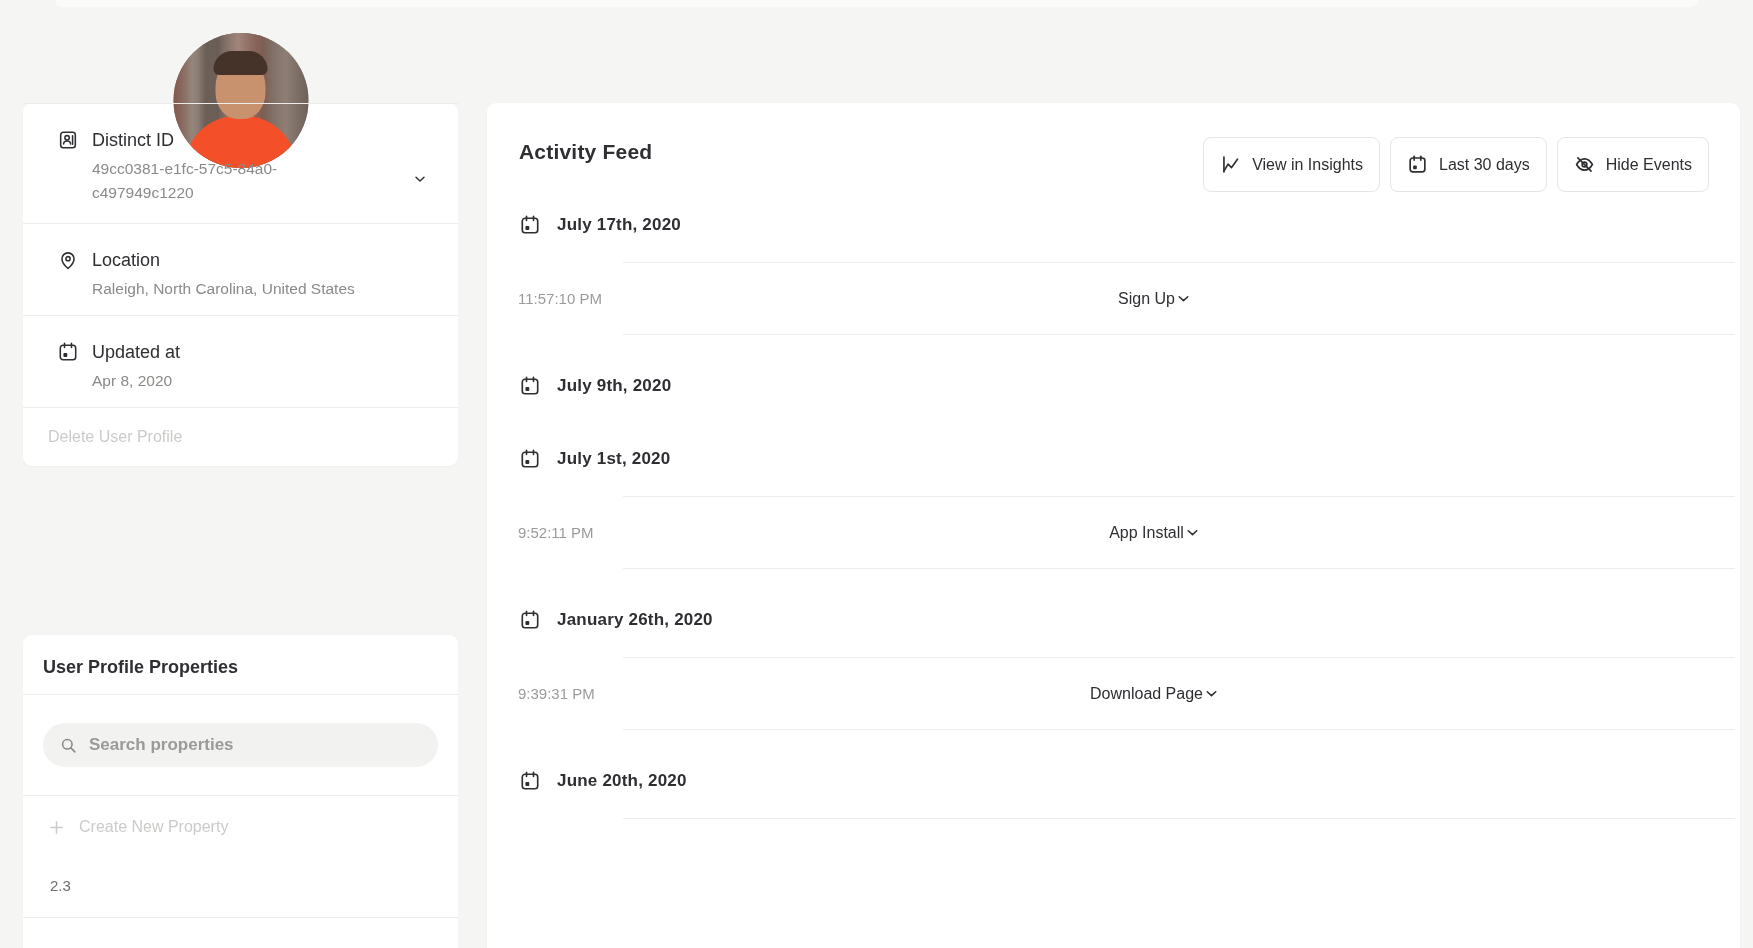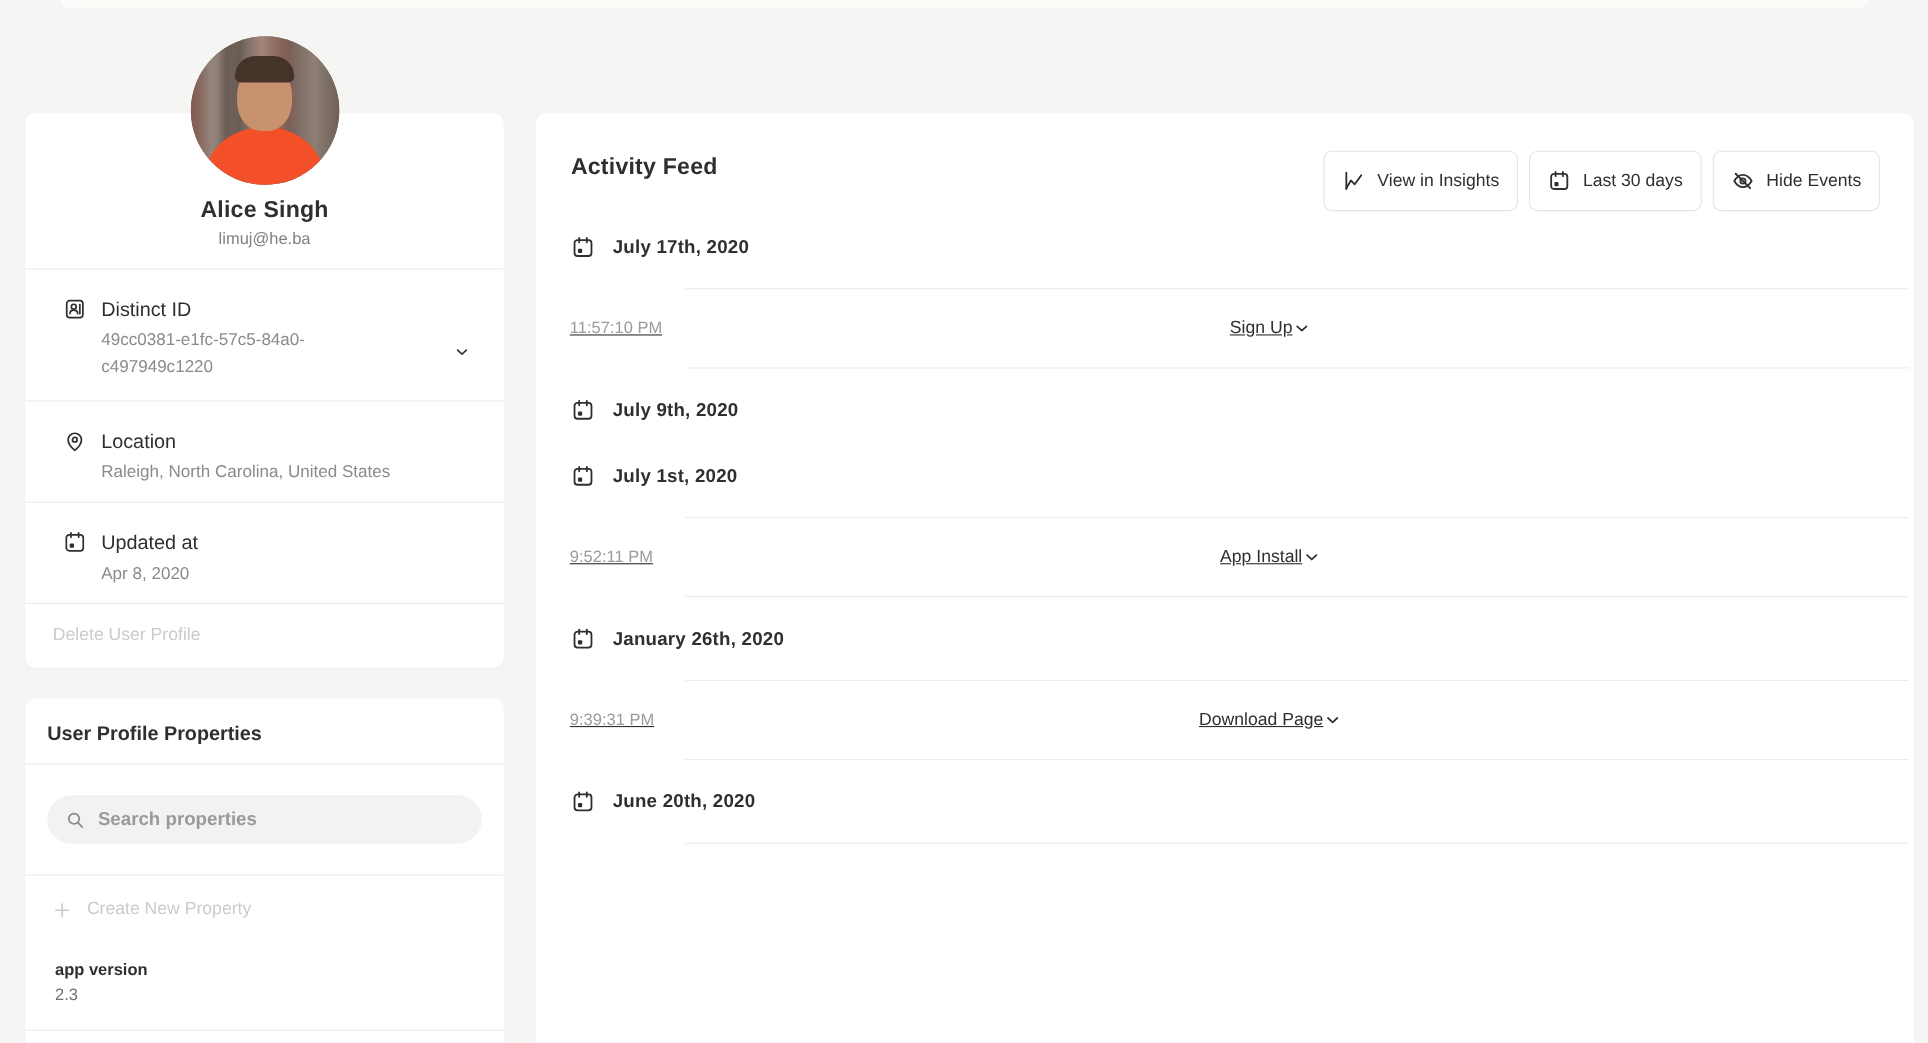--- a/index.html
+++ b/index.html
@@ -80,27 +80,27 @@
   .feed-card { position:absolute; left:487px; top:103px; width:1253px; height:900px; }
   .feed-title { position:absolute; left:32px; top:37px; font-size:21px; font-weight:700; letter-spacing:.2px; }
   .feed-actions { position:absolute; right:31px; top:34px; display:flex; gap:10px; }
   .feed-btn { display:flex; align-items:center; gap:11px; height:55px; padding:0 16px;
     background:#fff; border:1px solid #e4e4e2; border-radius:8px;
     font-size:16px; font-weight:500; color:#2f2f33; cursor:pointer;
     font-family:"Liberation Sans", sans-serif; }
   .feed-btn .b-ic { color:#2f2f33; }
 
   .feed-groups { position:absolute; top:100px; left:0; right:0; }
-  .feed-group { margin-bottom:16px; }
+  .feed-group { margin-bottom:29px; }
   .date-header { display:flex; align-items:center; gap:16px; height:44px;
     padding-left:32px; margin-bottom:15px; }
   .date-header .cal { color:#2f2f33; }
   .date-text { font-size:17px; font-weight:700; letter-spacing:.2px; }
 
-  .event-row { display:flex;text-decoration:underline; }
+  .event-row { display:flex; }
   .event-time { width:105px; margin-left:31px; align-self:center;
     font-size:15px; color:#9b9b99; white-space:nowrap; }
   .event-main { flex:1; height:73px; margin-right:5px;
     border-top:1px solid #ececea; border-bottom:1px solid #ececea;
     display:flex; align-items:center; justify-content:center;
     padding-right:48px; cursor:pointer; }
   .event-name { font-size:16px; font-weight:500; }
   .event-chevron { color:#2f2f33; }
   .feed-group:last-child .event-main { height:75px; border-bottom:none; }
 </style>
@@ -110,24 +110,20 @@
 <div class="top-strip"></div>
 
 <section class="card profile-card">
   <div class="avatar">
     <div class="av-bg"></div>
     <div class="av-neck"></div>
     <div class="av-shirt"></div>
     <div class="av-head"></div>
     <div class="av-hair"></div>
   </div>
-  <div class="profile-head">
-    <div class="profile-name">Alice Singh</div>
-    <div class="profile-email">limuj@he.ba</div>
-  </div>
 
   <div class="info-section sec-distinct">
     <span class="info-icon">
       <svg class="stroke-ic" width="22" height="22" viewBox="0 0 24 24">
         <rect x="4" y="3.6" width="16" height="16.8" rx="3"></rect>
         <circle cx="11" cy="9.6" r="2.4"></circle>
         <path d="M7.2 16.4c0-2.1 1.7-3.4 3.8-3.4s3.8 1.3 3.8 3.4"></path>
         <line x1="17" y1="7.5" x2="17" y2="16.5"></line>
       </svg>
     </span>
@@ -192,21 +188,20 @@
     <span class="plus">
       <svg class="stroke-ic" width="17" height="17" viewBox="0 0 24 24" style="stroke-width:2.2">
         <line x1="12" y1="4" x2="12" y2="20"></line>
         <line x1="4" y1="12" x2="20" y2="12"></line>
       </svg>
     </span>
     <span>Create New Property</span>
   </div>
 
   <div class="prop-item">
-    <div class="prop-name">app version</div>
     <div class="prop-value">2.3</div>
   </div>
 </section>
 
 <main class="card feed-card">
   <h2 class="feed-title">Activity Feed</h2>
 
   <div class="feed-actions">
     <button class="feed-btn">
       <span class="b-ic">

